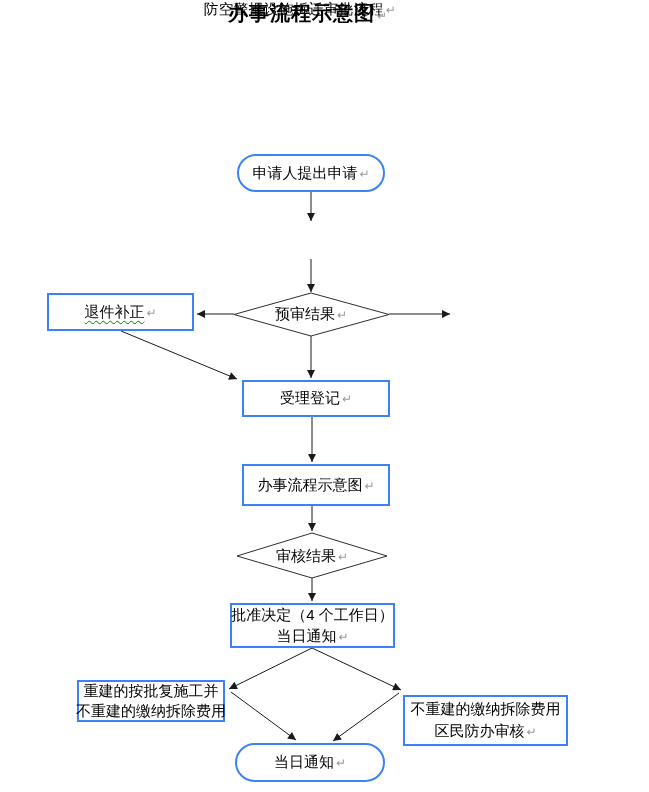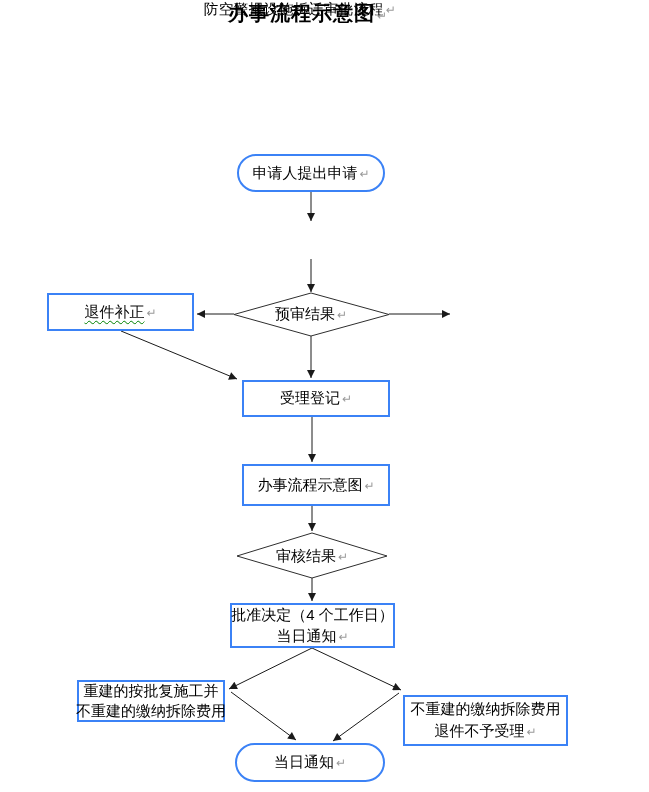--- a/index.html
+++ b/index.html
@@ -96,20 +96,20 @@
     <div><span>当日通知</span><span class="ret">↵</span></div>
   </div>
 
   <div class="shape" style="left:77px; top:668px; width:148px; height:42px; line-height:20px;margin-top:12px;">
     <div>重建的按批复施工并</div>
     <div>不重建的缴纳拆除费用</div>
   </div>
 
   <div class="shape" style="left:403px; top:667px; width:165px; height:51px; line-height:22px;margin-top:28px;">
     <div>不重建的缴纳拆除费用</div>
-    <div><span>退件不予受理</span><span class="ret">↵</span></div>
+    <div><span>区民防办审核</span><span class="ret">↵</span></div>
   </div>
 
   <div class="shape oval" style="left:235px; top:743px; width:150px; height:39px;">
     <div><span>当日通知</span><span class="ret">↵</span></div>
   </div>
 
 </div>
 
 </body></html>

